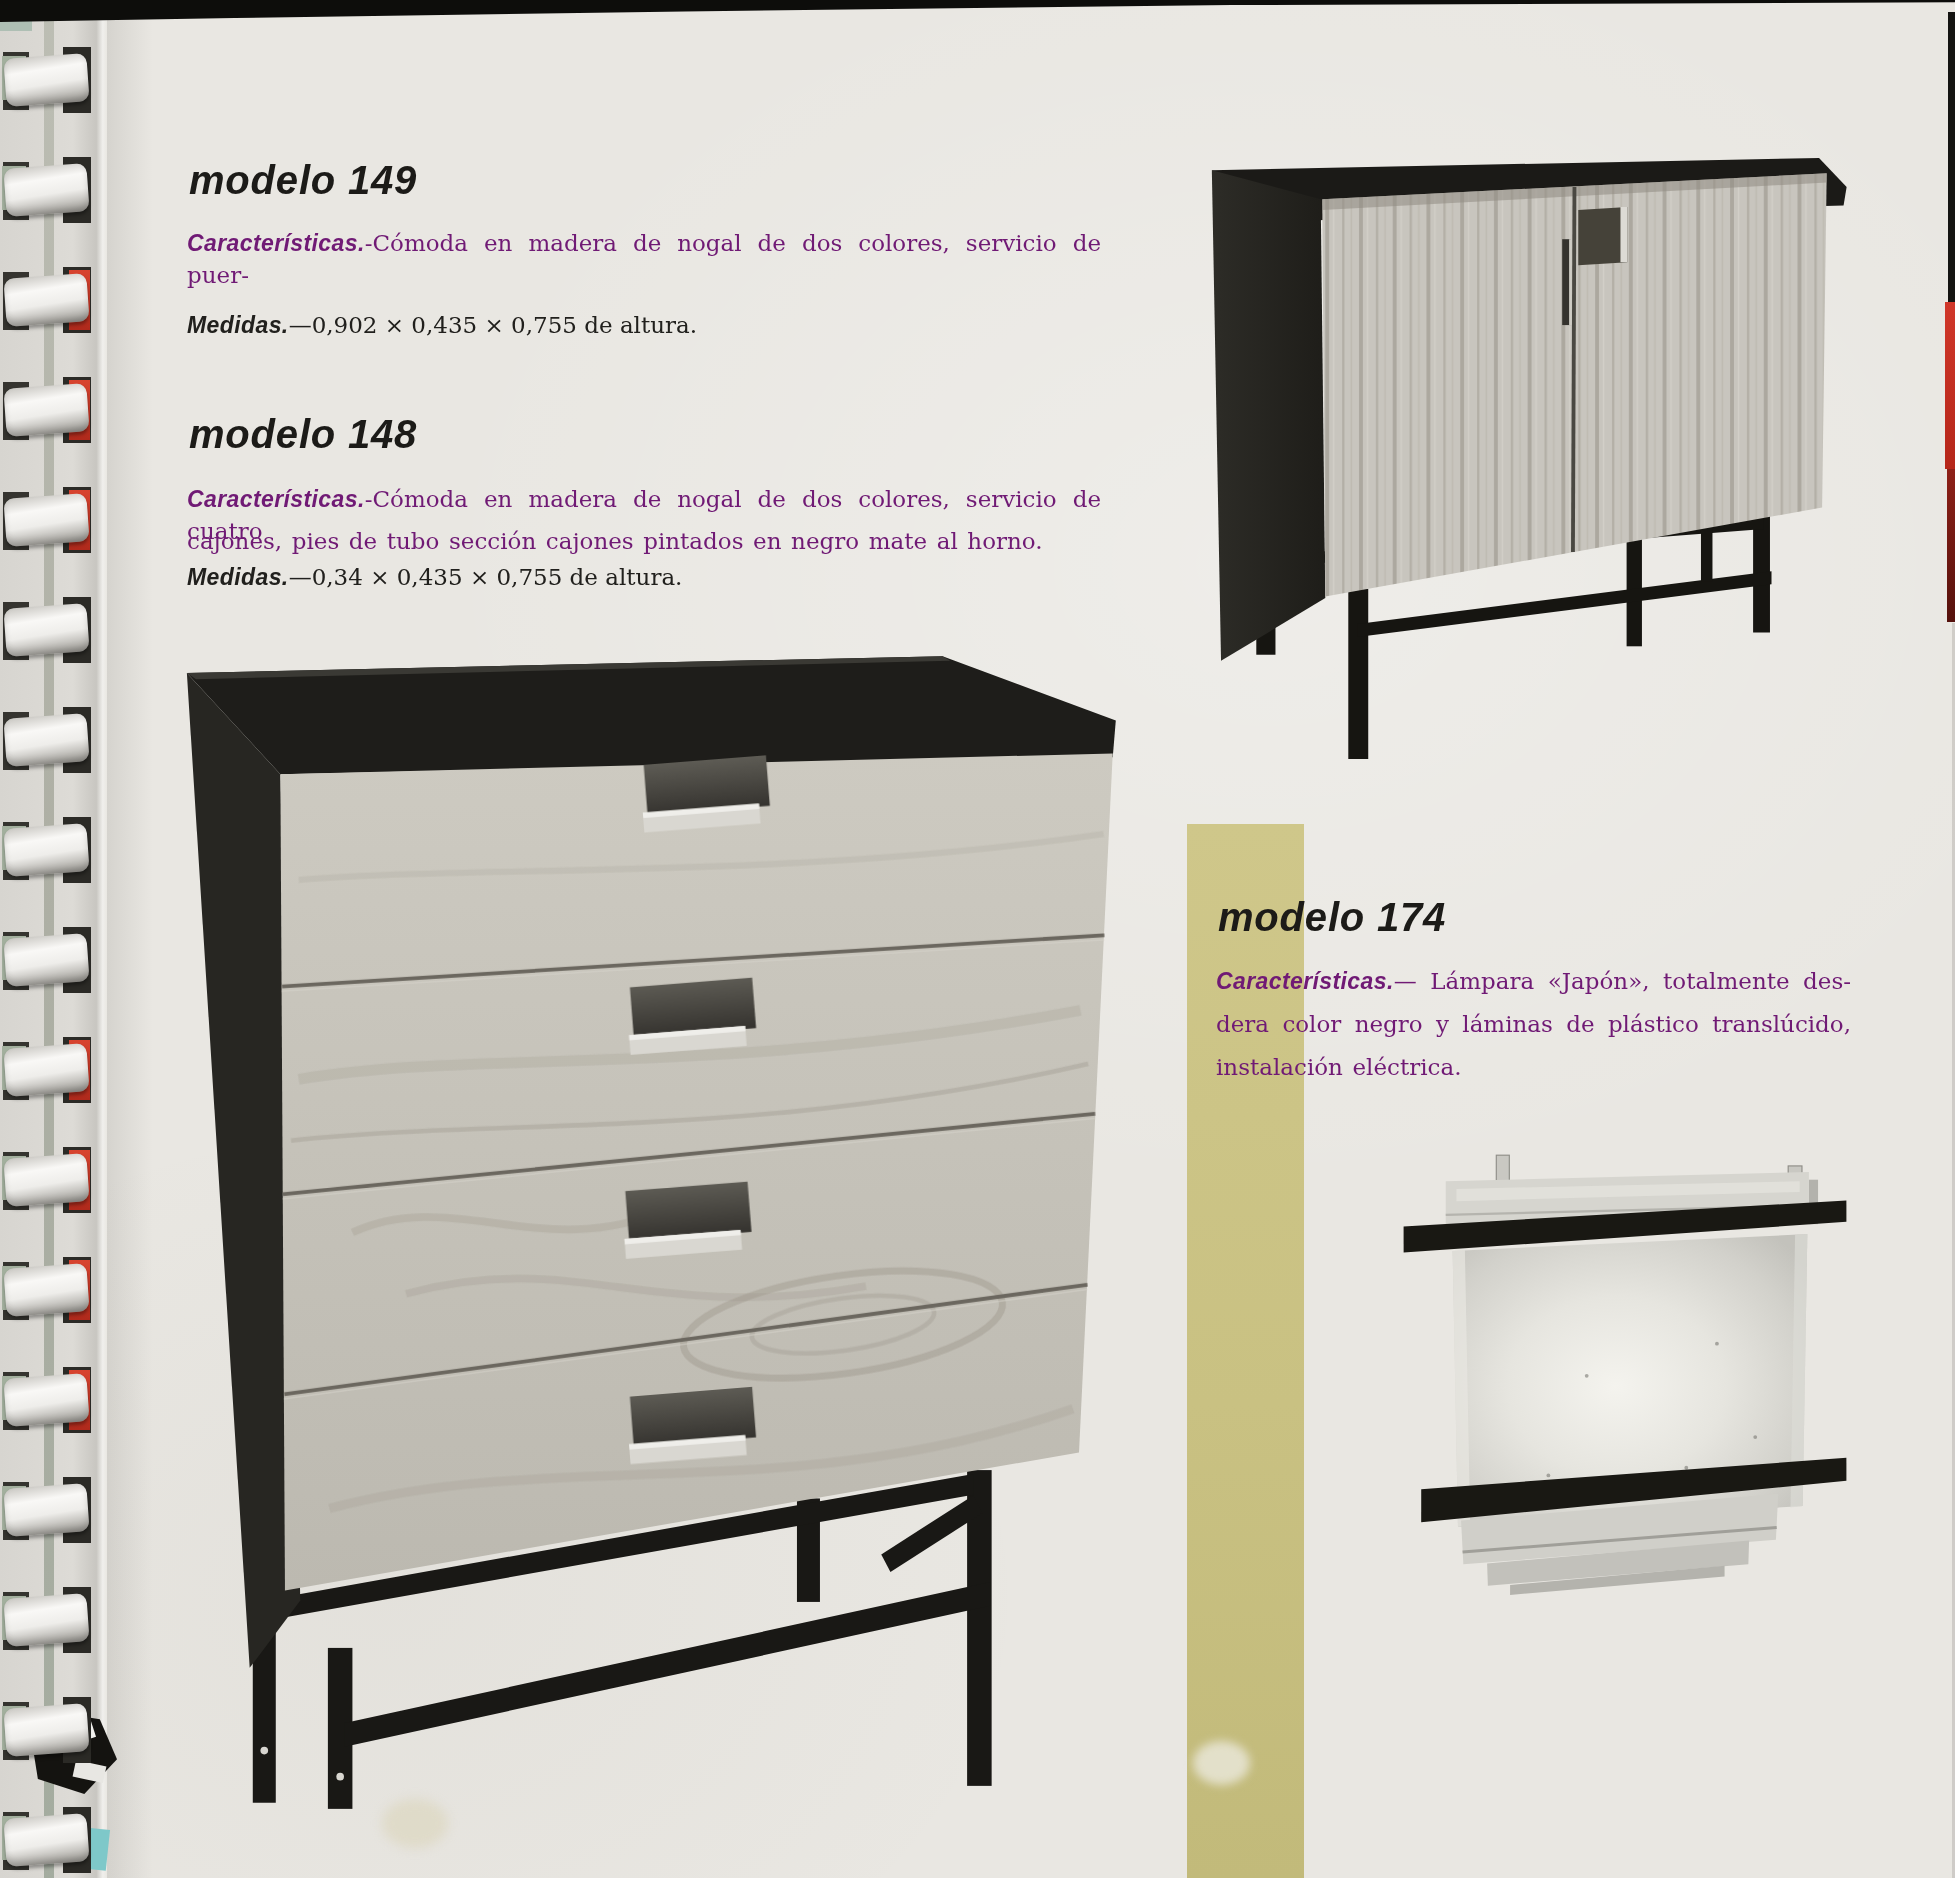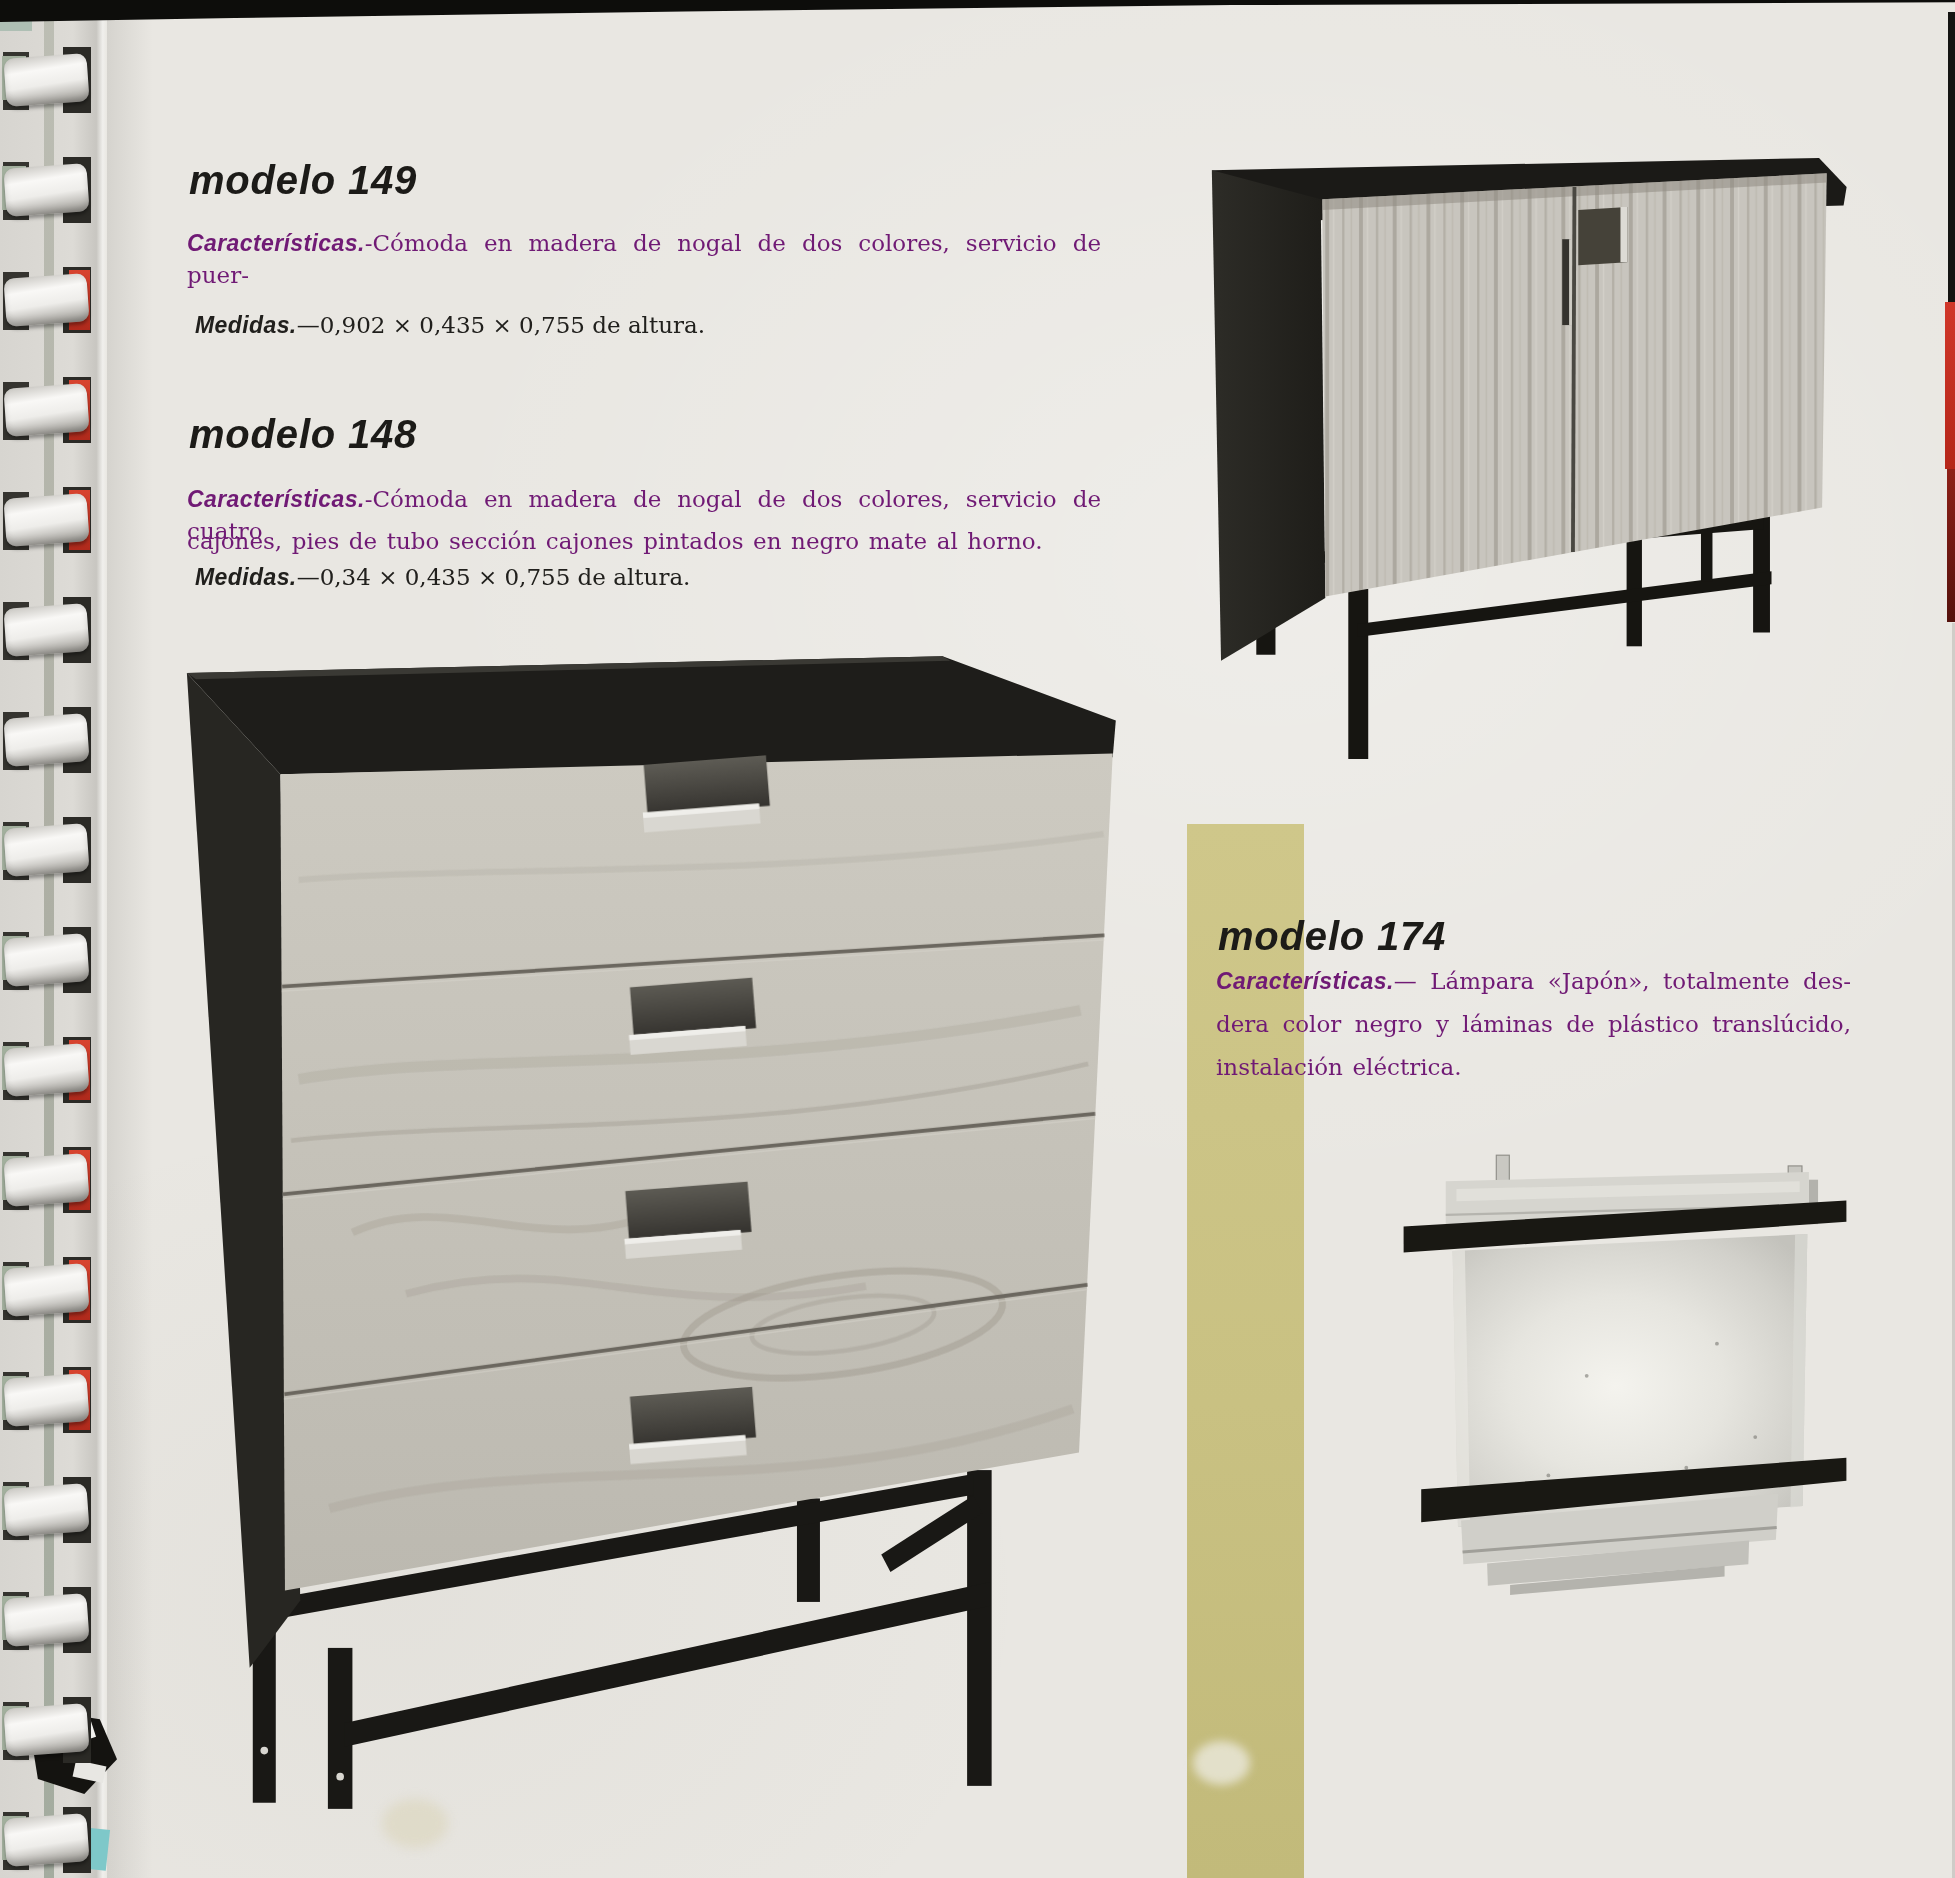--- a/index.html
+++ b/index.html
@@ -64,21 +64,21 @@
   .headline{position:absolute;z-index:7;color:#1c1b18;
     font-family:"Liberation Sans", sans-serif;font-weight:bold;font-style:italic;
     font-size:40px;letter-spacing:0.8px;white-space:nowrap;}
   .para{position:absolute;z-index:7;color:#701a75;}
   .pline{font-family:"DejaVu Serif", serif;font-size:23px;height:42px;line-height:32px;
     text-align:justify;text-align-last:justify;word-spacing:2.3px;}
   .pline.last{text-align:left;text-align-last:left;}
   .lbl{font-family:"Liberation Sans", sans-serif;font-weight:bold;font-style:italic;font-size:23px;letter-spacing:0.4px;}
   .lbl:empty{display:none;}
   .medidas{position:absolute;z-index:7;color:#21201d;font-family:"DejaVu Serif", serif;
-    font-size:23px;white-space:nowrap;margin-left:8px;}
+    font-size:23px;white-space:nowrap;}
   .medidas .lbl{font-size:23px;}
 
   
   .photo{position:absolute;z-index:4;}
 </style>
 </head>
 <body>
 
 <div class="page-surface"></div>
 <div class="stain a"></div>
@@ -217,21 +217,21 @@
 </div>
 <div class="medidas" style="left:187px;top:312px;"><span class="lbl">Medidas.</span><span>—0,902 × 0,435 × 0,755 de altura.</span></div>
 
 <div class="headline" style="left:189px;top:412px;">modelo 148</div>
 <div class="para" style="left:187px;top:483px;width:914px;">
   <div class="pline"><span class="lbl">Características.</span><span>-Cómoda en madera de nogal de dos colores, servicio de cuatro</span></div>
   <div class="pline last"><span>cajones, pies de tubo sección cajones pintados en negro mate al horno.</span></div>
 </div>
 <div class="medidas" style="left:187px;top:564px;"><span class="lbl">Medidas.</span><span>—0,34 × 0,435 × 0,755 de altura.</span></div>
 
-<div class="headline" style="left:1218px;top:914px;">modelo 174</div>
+<div class="headline" style="left:1218px;top:895px;">modelo 174</div>
 <div class="para" style="left:1216px;top:965px;width:635px;">
   <div class="pline" style="height:43px;"><span class="lbl">Características.</span><span>— Lámpara «Japón», totalmente des-</span></div>
   <div class="pline" style="height:43px;"><span>dera color negro y láminas de plástico translúcido,</span></div>
   <div class="pline last" style="height:43px;"><span>instalación eléctrica.</span></div>
 </div>
 
 <svg class="photo" style="left:1204px;top:138px;" width="652" height="621" viewBox="0 0 850 810">
   <defs>
     <linearGradient id="sideG" x1="0" y1="0" x2="1" y2="0">
       <stop offset="0" stop-color="#2d2c27"></stop>

